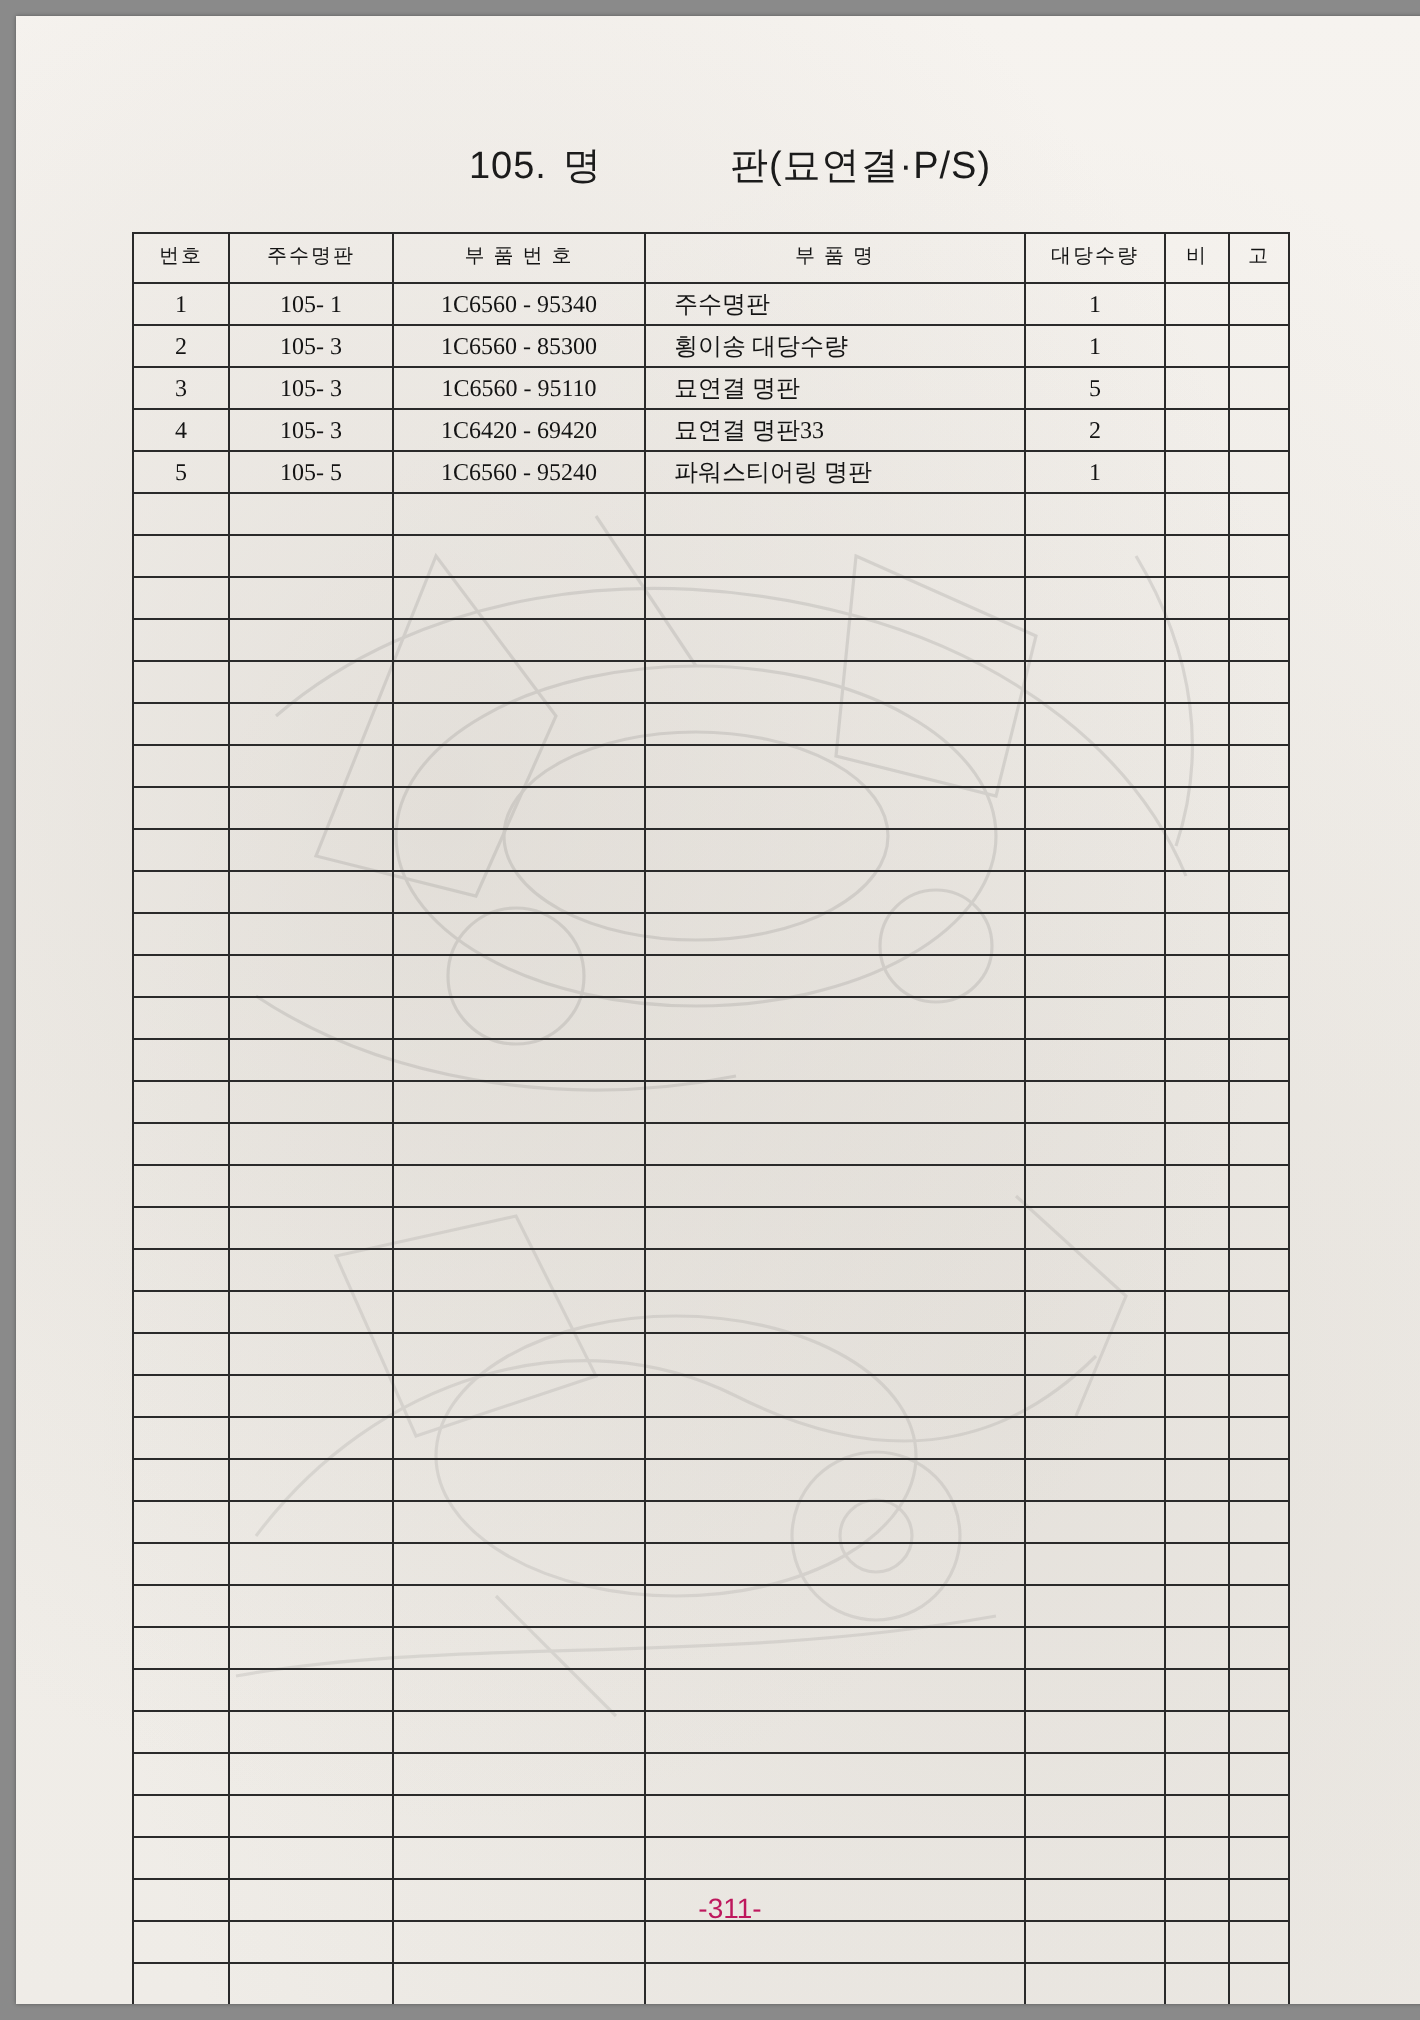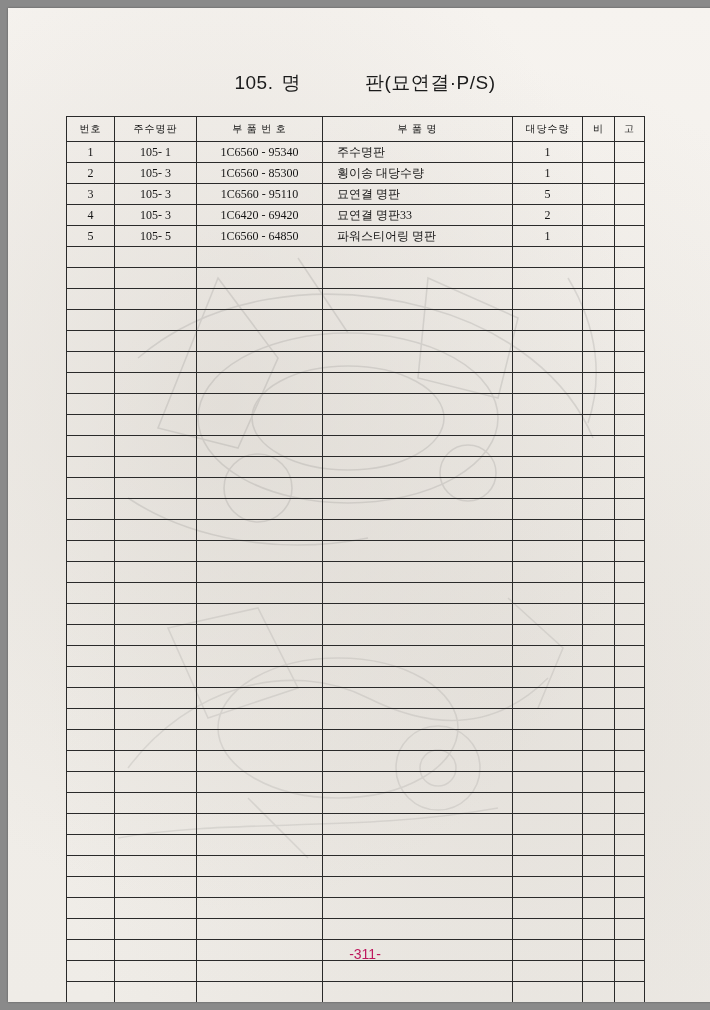--- a/index.html
+++ b/index.html
@@ -200,21 +200,21 @@
           <td>105- 3</td>
           <td>1C6420 - 69420</td>
           <td class="name">묘연결 명판33</td>
           <td>2</td>
           <td></td>
           <td></td>
         </tr>
         <tr>
           <td>5</td>
           <td>105- 5</td>
-          <td>1C6560 - 64850</td>
+          <td>1C6560 - 95240</td>
           <td class="name">파워스티어링 명판</td>
           <td>1</td>
           <td></td>
           <td></td>
         </tr>
         <tr>
           <td>&nbsp;</td>
           <td>&nbsp;</td>
           <td>&nbsp;</td>
           <td>&nbsp;</td>

